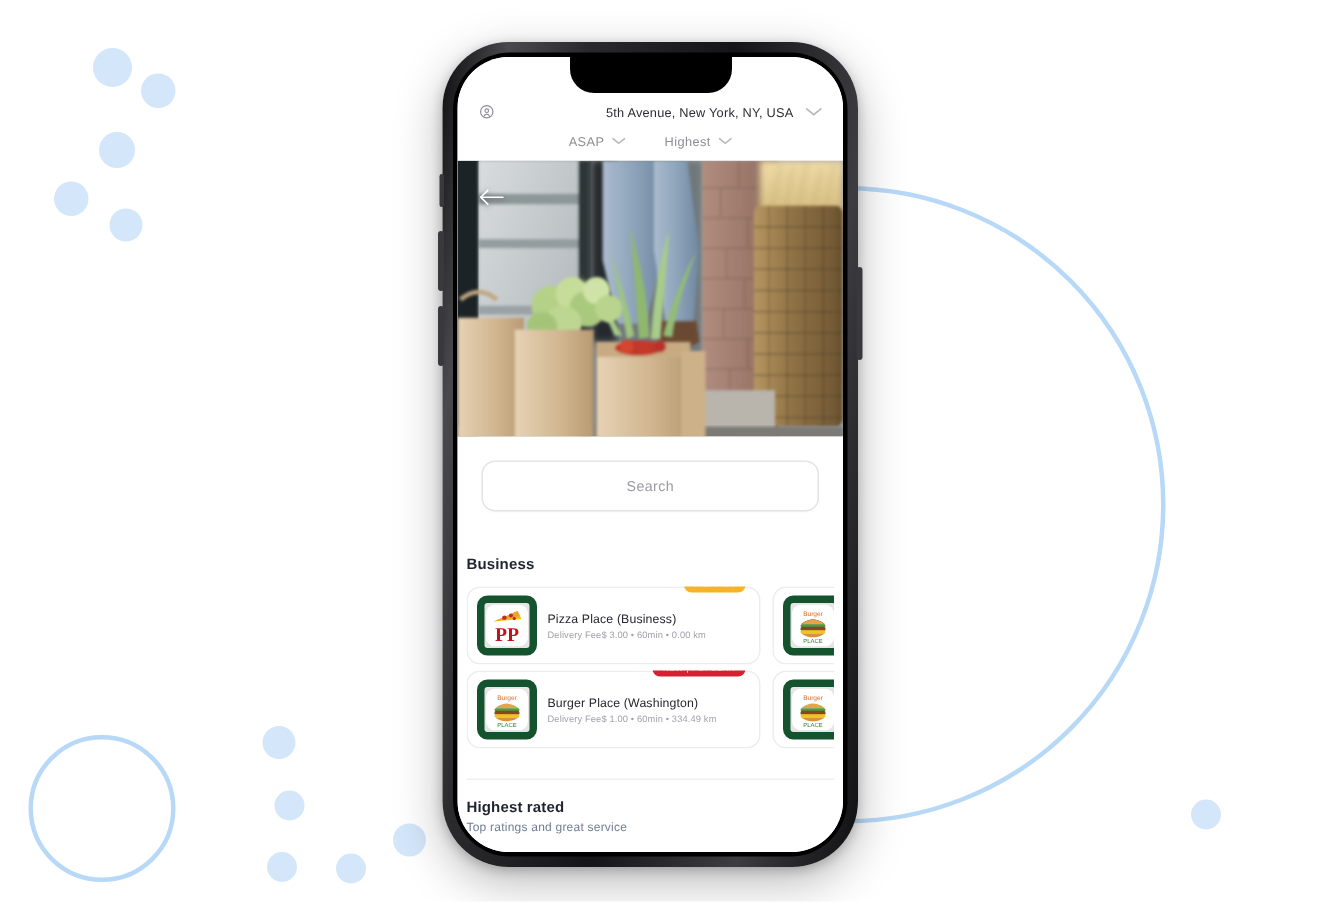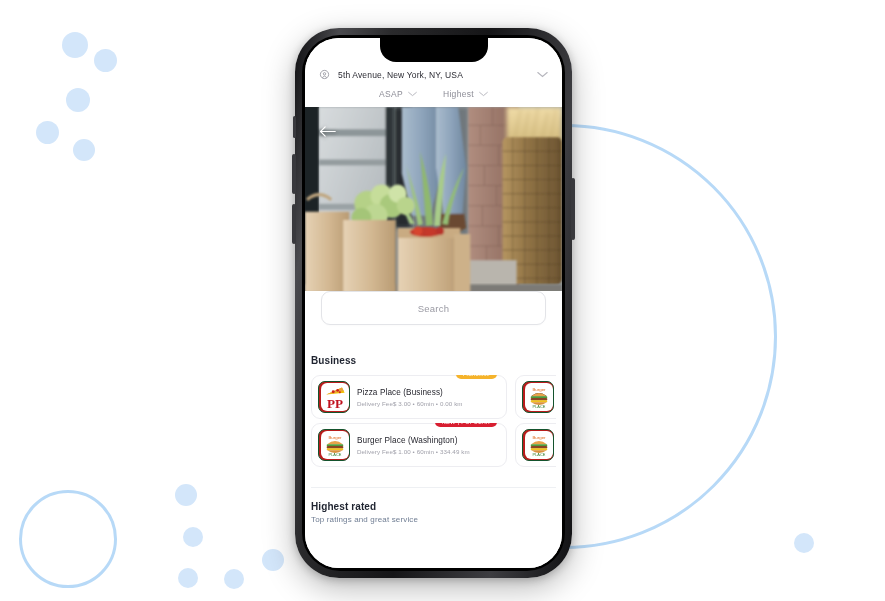--- a/index.html
+++ b/index.html
@@ -90,20 +90,21 @@
     position: relative;
     z-index: 30;
     background: #fff;
     padding-top: 26px;
   }
   .addr-row {
     display: flex;
     align-items: center;
     gap: 8px;
     padding: 5px 14px 0 14px;
+    text-align: right;
   }
   .pin-icon { flex: 0 0 auto; line-height: 0; }
   .addr-text {
     flex: 1 1 auto;
     font-size: 8.5px;
     color: #2b2b33;
     letter-spacing: .15px;
     white-space: nowrap;
   }
   .chev { flex: 0 0 auto; line-height: 0; }
@@ -139,21 +140,21 @@
     line-height: 0;
     filter: drop-shadow(0 1px 2px rgba(0,0,0,.45));
   }
 
   
   .app-body {
     position: relative;
     background: #fff;
     height: 100%;
   }
-  .search-wrap { padding: 0 16px 0 16px; border-radius: 10px; }
+  .search-wrap { padding: 16px 16px 0 16px; border-radius: 10px; }
   .search-box {
     height: 32px;
     border: 1px solid #e3e4e8;
     border-radius: 9px;
     background: #fff;
     display: flex;
     align-items: center;
     justify-content: center;
     font-size: 9.5px;
     color: #9a9aa3;
@@ -194,25 +195,25 @@
     display: flex;
     align-items: center;
     gap: 7px;
     box-sizing: border-box;
   }
   .merchant-logo {
     flex: 0 0 auto;
     width: 30px;
     height: 30px;
     border-radius: 7px;
-    background: #b91c1c;
-    border: 1px solid #14532d;
+    background: #e5e5e5;
+    border: 5px solid #14532d;
     display: flex;
     align-items: center;
-    justify-content: flex-end;
+    justify-content: center;
     overflow: hidden;
   }
   .merchant-info { min-width: 0; }
   .merchant-name {
     font-size: 8.2px;
     color: #26262e;
     white-space: nowrap;
     letter-spacing: .1px;
   }
   .merchant-meta {

